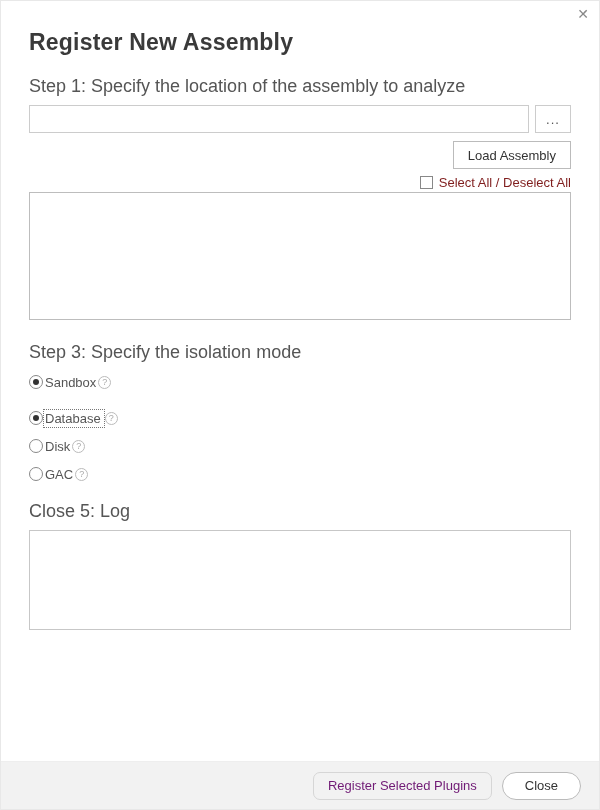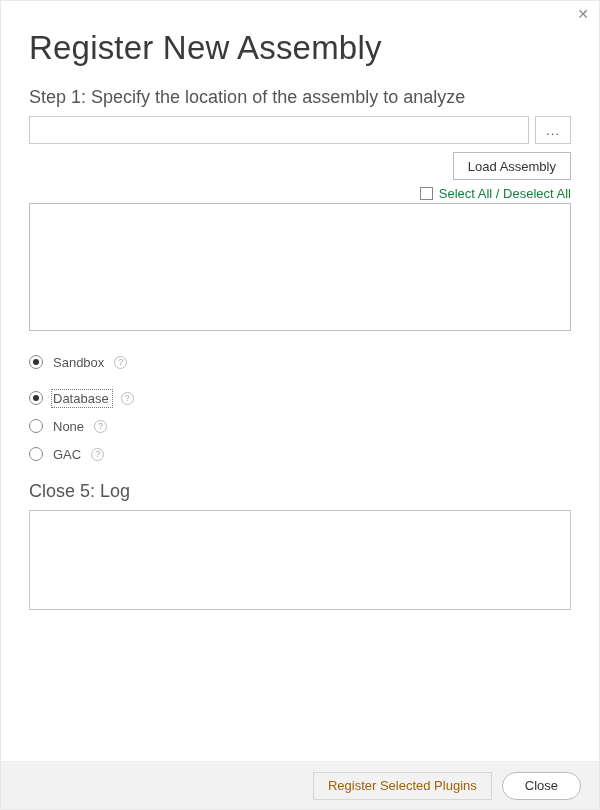--- a/index.html
+++ b/index.html
@@ -19,22 +19,22 @@
     position: absolute;
     top: 6px;
     right: 10px;
     font-size: 14px;
     color: #888;
     cursor: pointer;
     line-height: 1;
     font-family: Arial, sans-serif;
   }
   h1.title {
-    font-size: 33px;
-    font-weight: 400;
+    font-size: 23px;
+    font-weight: 700;
     color: #3a3a3a;
     margin: 18px 0 20px 0;
     letter-spacing: 0.2px;
   }
   .step-label {
     font-size: 18px;
     color: #555;
     margin-bottom: 8px;
     font-weight: 400;
   }
@@ -76,21 +76,21 @@
     cursor: pointer;
     font-family: inherit;
   }
   .selectall-row {
     display: flex;
     justify-content: flex-end;
     align-items: center;
     gap: 6px;
     margin: 4px 0 2px 0;
     font-size: 13px;
-    color: #15803d;
+    color: #7f1d1d;
   }
   .checkbox {
     width: 13px;
     height: 13px;
     border: 1px solid #888;
     background: #fff;
     cursor: pointer;
   }
   .listbox {
     width: 100%;
@@ -98,21 +98,21 @@
     border: 1px solid #bdbdbd;
     background: #fff;
     margin-bottom: 22px;
   }
   .radio-group {
     margin: 10px 0 18px 0;
   }
   .radio-row {
     display: flex;
     align-items: center;
-    gap: 10px;
+    gap: 2px;
     margin-bottom: 10px;
     height: 18px;
   }
   .radio-outer {
     width: 14px;
     height: 14px;
     border: 1px solid #888;
     border-radius: 50%;
     display: flex;
     align-items: center;
@@ -161,24 +161,25 @@
     height: 48px;
     background: #f2f2f2;
     display: flex;
     align-items: center;
     justify-content: flex-end;
     gap: 10px;
     padding: 0 18px;
     border-top: 1px solid #eee;
   }
   .btn-disabled {
-    color: #a16207;
+    color: #701a75;
     border-color: #d6d6d6;
     background: #f2f2f2;
     cursor: default;
+    border-radius: 7px;
   }
   .btn-close {
     padding: 0 22px;
     border-radius: 14px;
   }
   .step-block { margin-bottom: 6px; }
 </style>
 </head>
 <body>
 
@@ -201,20 +202,21 @@
 
   <div class="step-block">
     <div class="selectall-row">
       <span class="checkbox"></span>
       <span>Select All / Deselect All</span>
     </div>
     <div class="listbox"></div>
   </div>
 
   <div class="step-block">
+    <div class="step-label">Step 3: Specify the isolation mode</div>
     <div class="radio-group" id="step3-radios">
         <div class="radio-row">
           <span class="radio-outer">
             <span class="radio-inner"></span>
           </span>
           <span class="radio-label">Sandbox</span>
           <span class="help-icon">?</span>
         </div>
       </div>
   </div>
@@ -223,21 +225,21 @@
     <div class="radio-group" id="step4-radios">
         <div class="radio-row">
           <span class="radio-outer">
             <span class="radio-inner"></span>
           </span>
           <span class="radio-label focus-rect">Database</span>
           <span class="help-icon">?</span>
         </div>
         <div class="radio-row">
           <span class="radio-outer"></span>
-          <span class="radio-label">None</span>
+          <span class="radio-label">Disk</span>
           <span class="help-icon">?</span>
         </div>
         <div class="radio-row">
           <span class="radio-outer"></span>
           <span class="radio-label">GAC</span>
           <span class="help-icon">?</span>
         </div>
       </div>
   </div>
 

